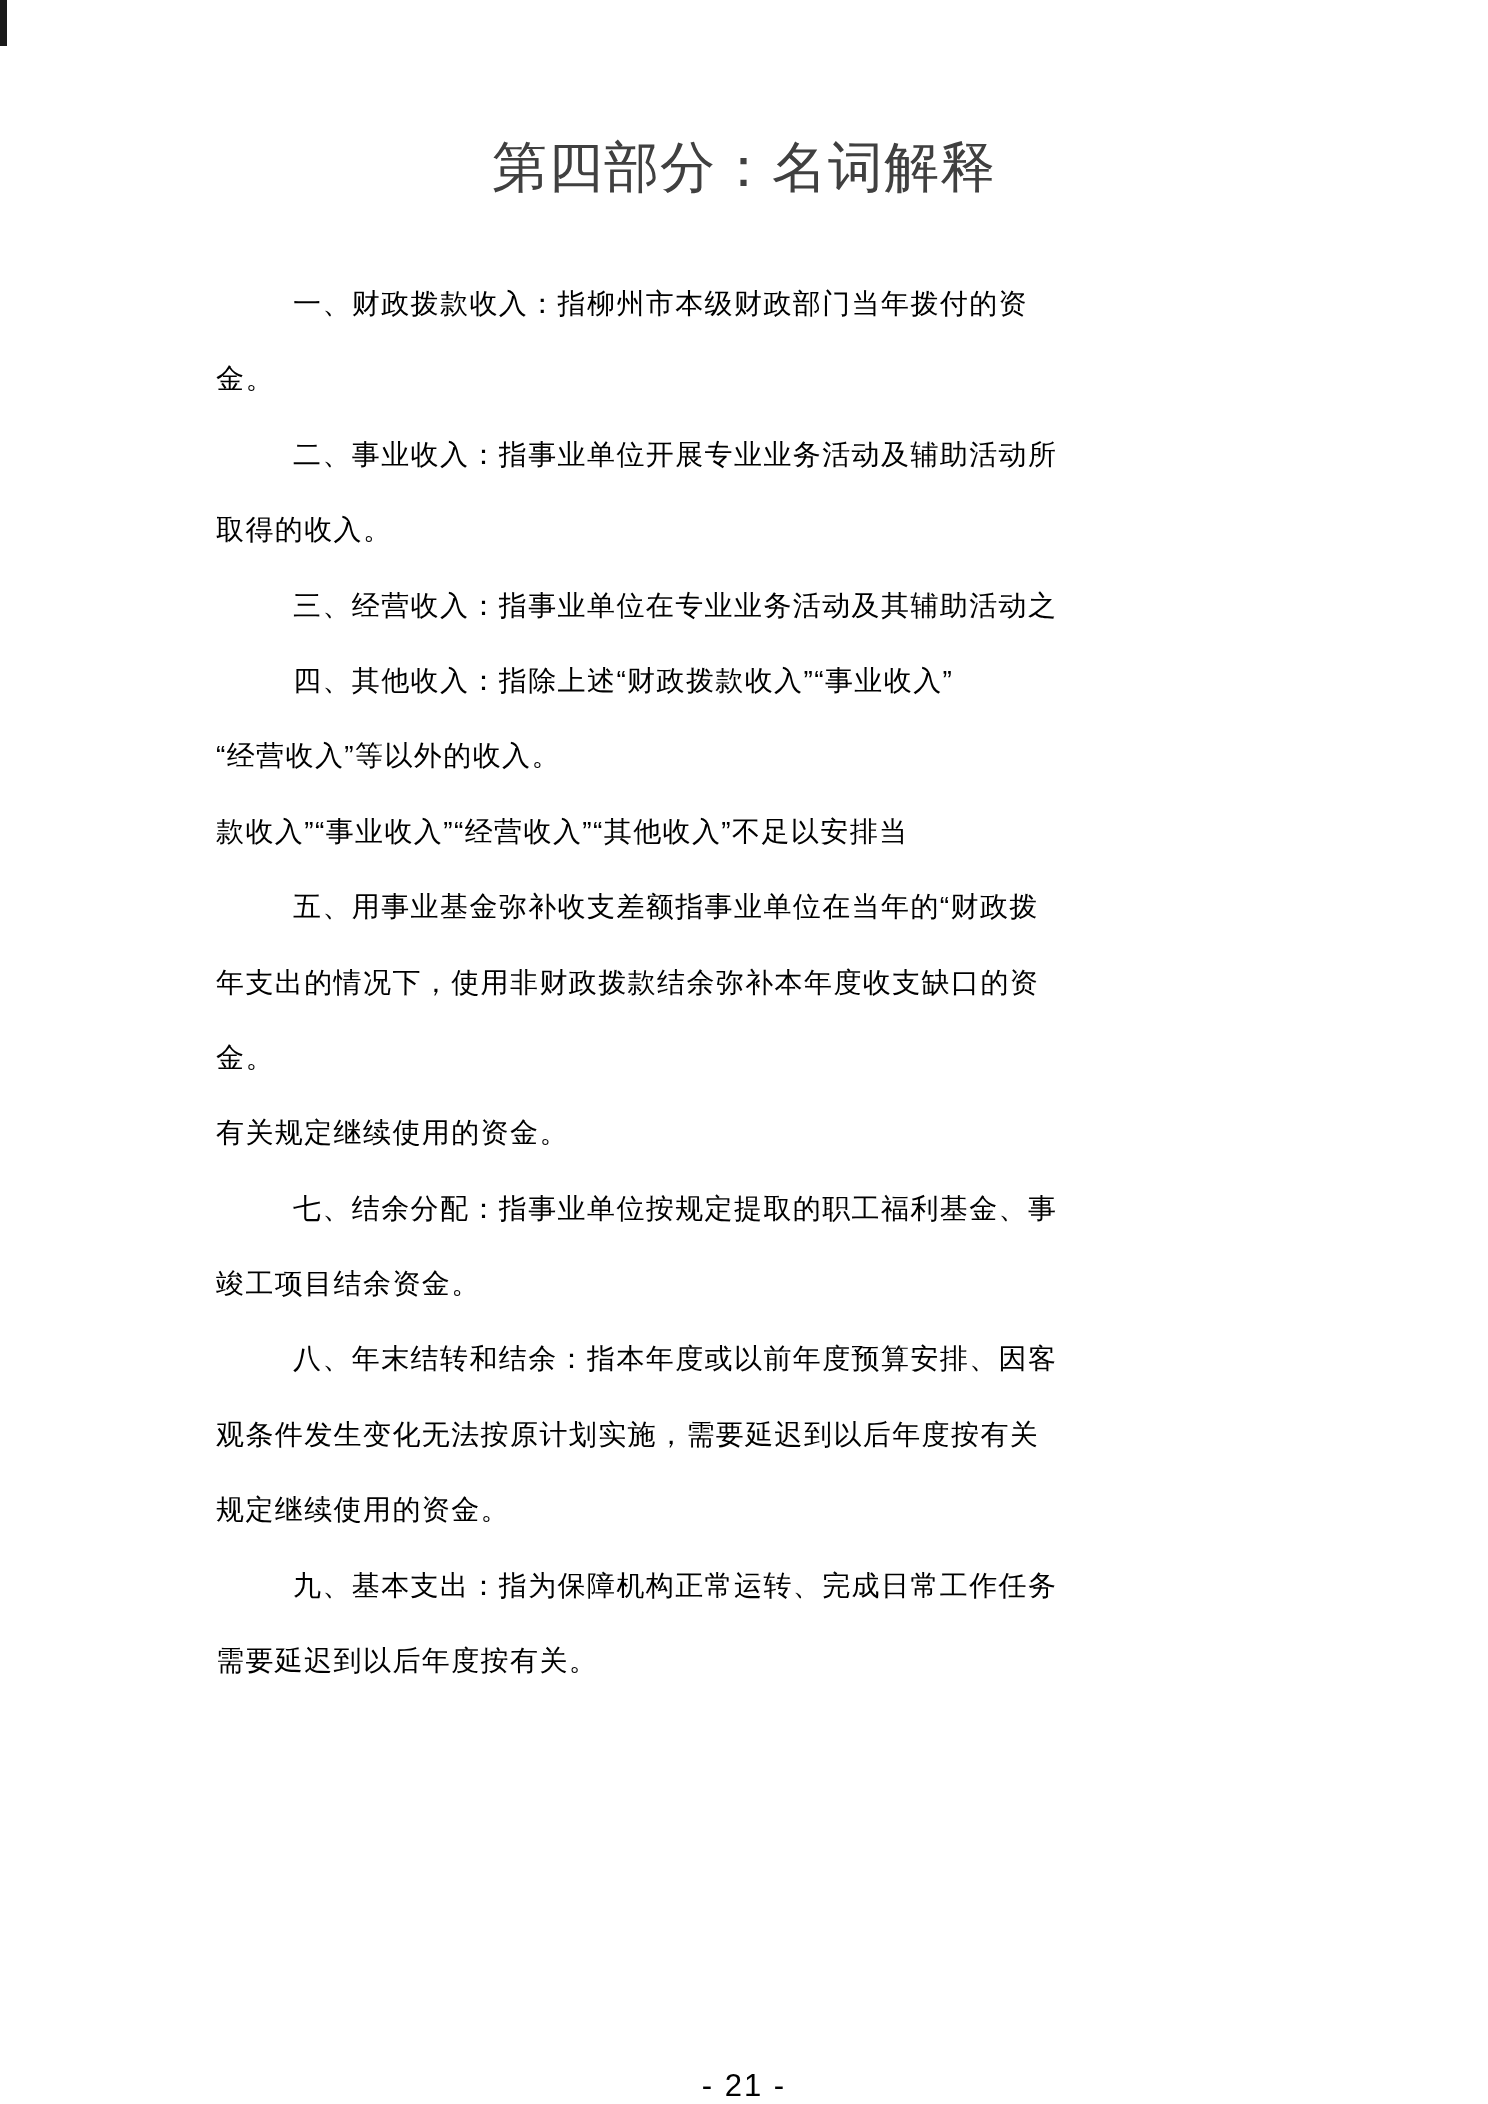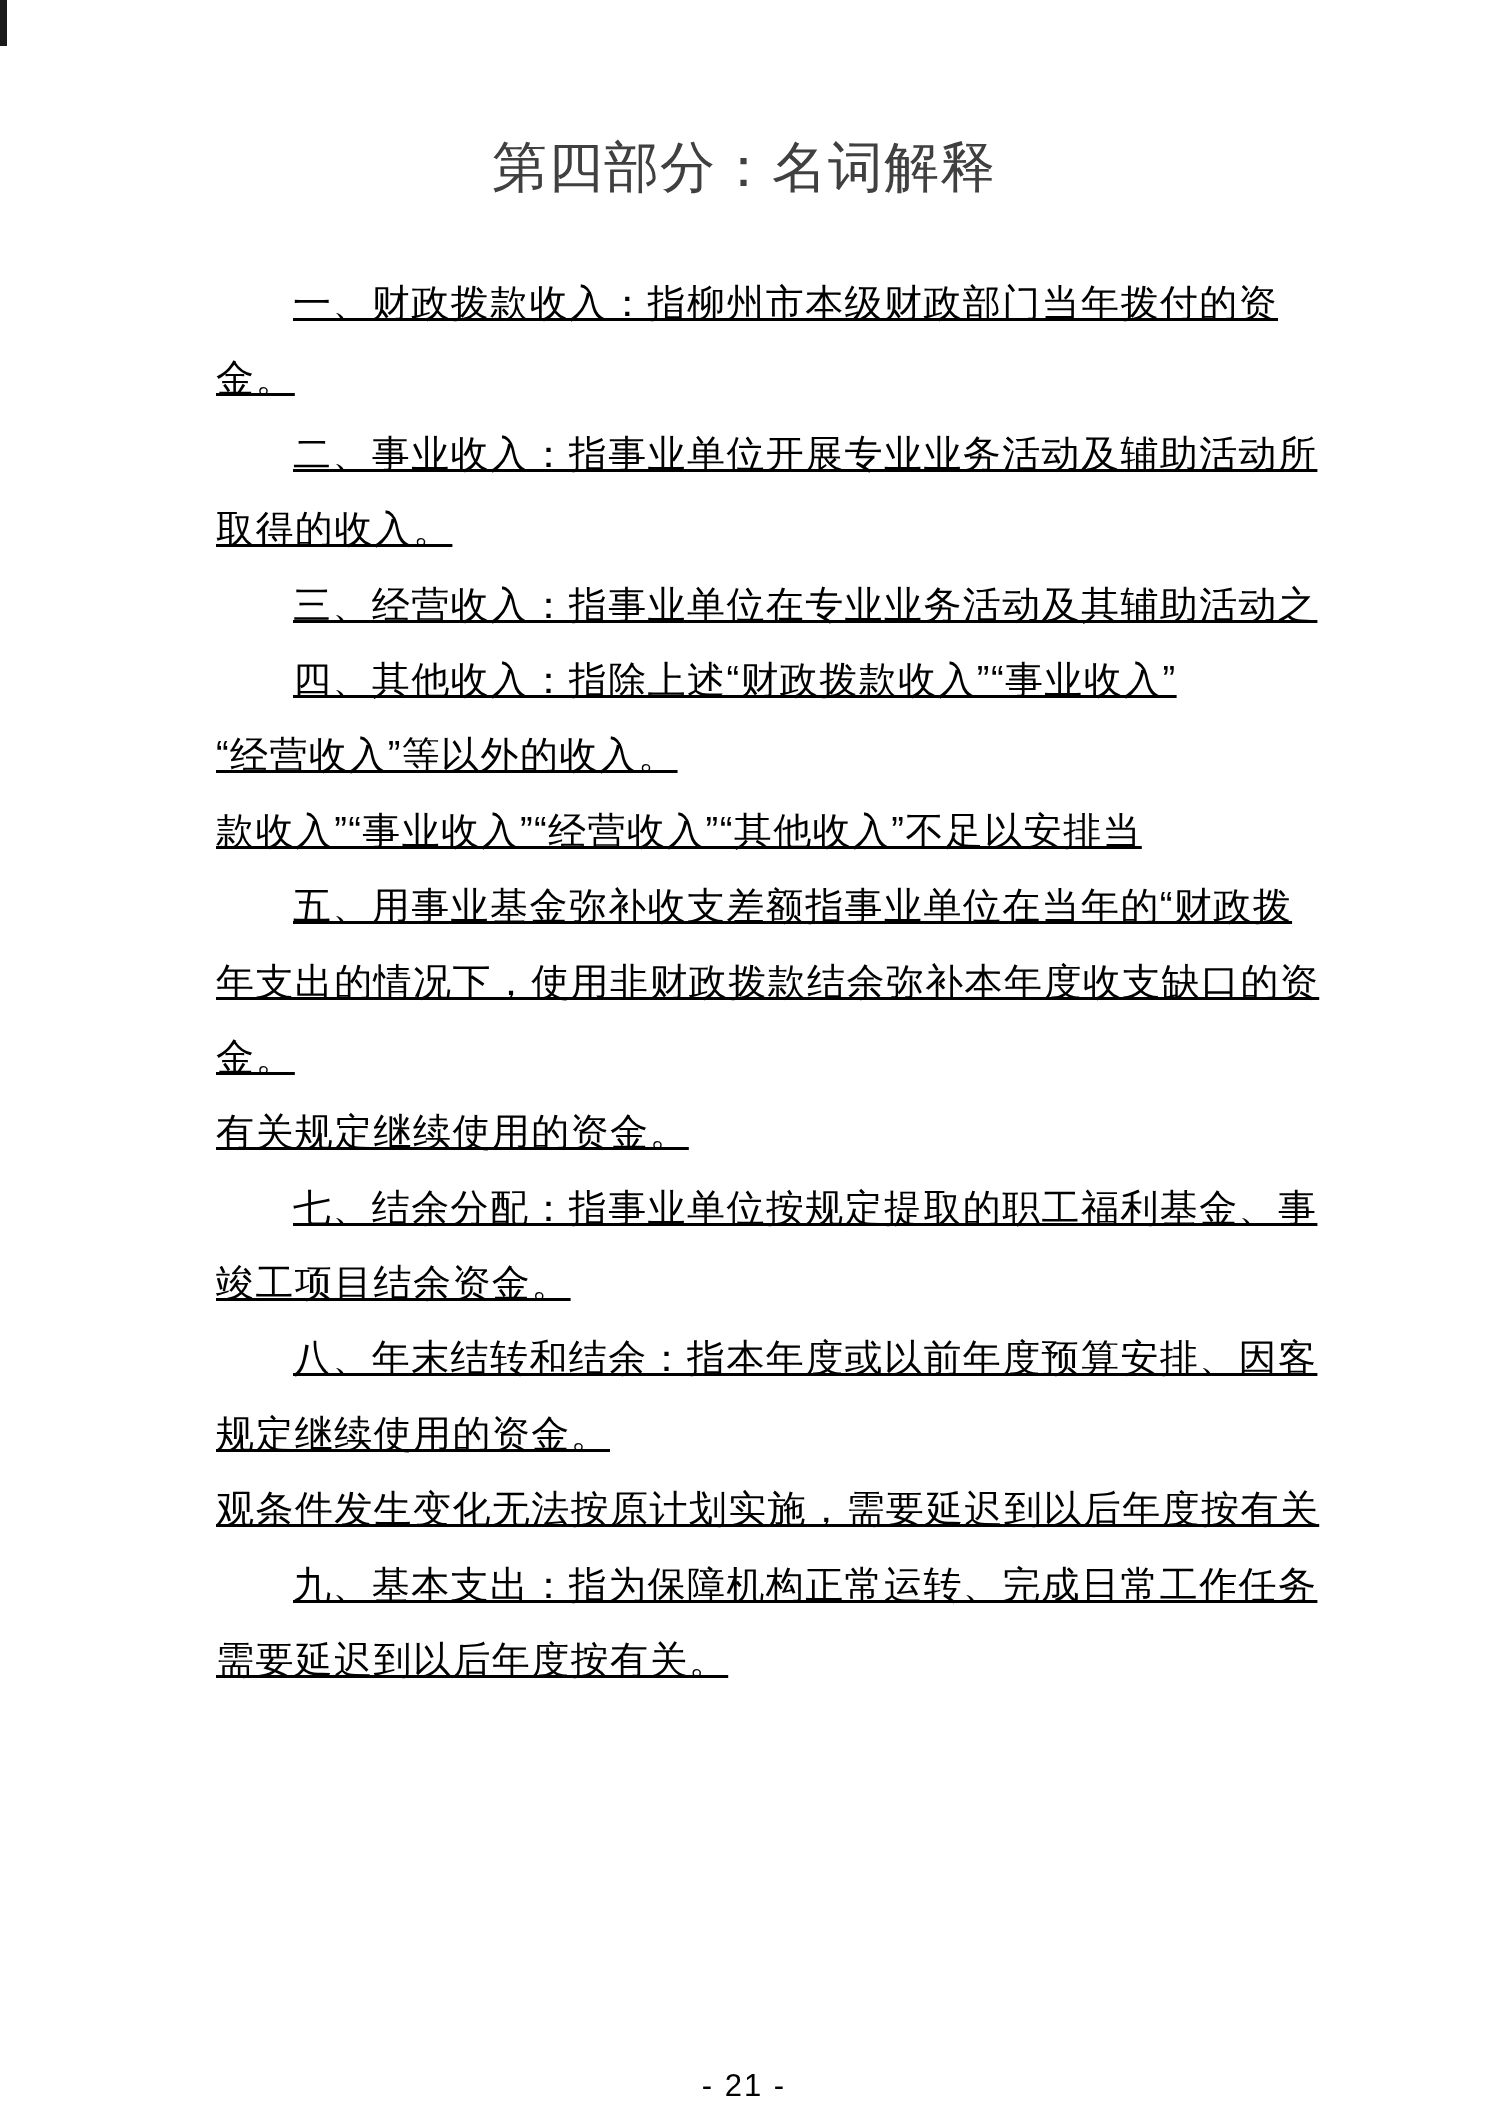--- a/index.html
+++ b/index.html
@@ -42,25 +42,24 @@
     left: 216px;
     width: 1090px;
   }
   .paragraph {
     margin: 0;
     padding: 0;
   }
   .text-line {
     height: 75.4px;
     line-height: 75.4px;
-    font-size: 38px;
+    font-size: 28px;
     letter-spacing: 1.4px;
     white-space: nowrap;
     color: #000000;
-    text-decoration: underline;
   }
   .text-line.first-line {
     text-indent: 77px;
   }
   .page-footer {
     position: absolute;
     top: 2042px;
     left: 0;
     width: 1488px;
     text-align: center;
@@ -102,22 +101,22 @@
     </div>
     <div class="paragraph">
       <div class="text-line">有关规定继续使用的资金。</div>
     </div>
     <div class="paragraph">
       <div class="text-line first-line">七、结余分配：指事业单位按规定提取的职工福利基金、事</div>
       <div class="text-line">竣工项目结余资金。</div>
     </div>
     <div class="paragraph">
       <div class="text-line first-line">八、年末结转和结余：指本年度或以前年度预算安排、因客</div>
+      <div class="text-line">观条件发生变化无法按原计划实施，需要延迟到以后年度按有关</div>
       <div class="text-line">规定继续使用的资金。</div>
-      <div class="text-line">观条件发生变化无法按原计划实施，需要延迟到以后年度按有关</div>
     </div>
     <div class="paragraph">
       <div class="text-line first-line">九、基本支出：指为保障机构正常运转、完成日常工作任务</div>
       <div class="text-line">需要延迟到以后年度按有关。</div>
     </div>
   </div>
 
 <div class="page-footer">- 21 -</div>
 
 </body></html>

